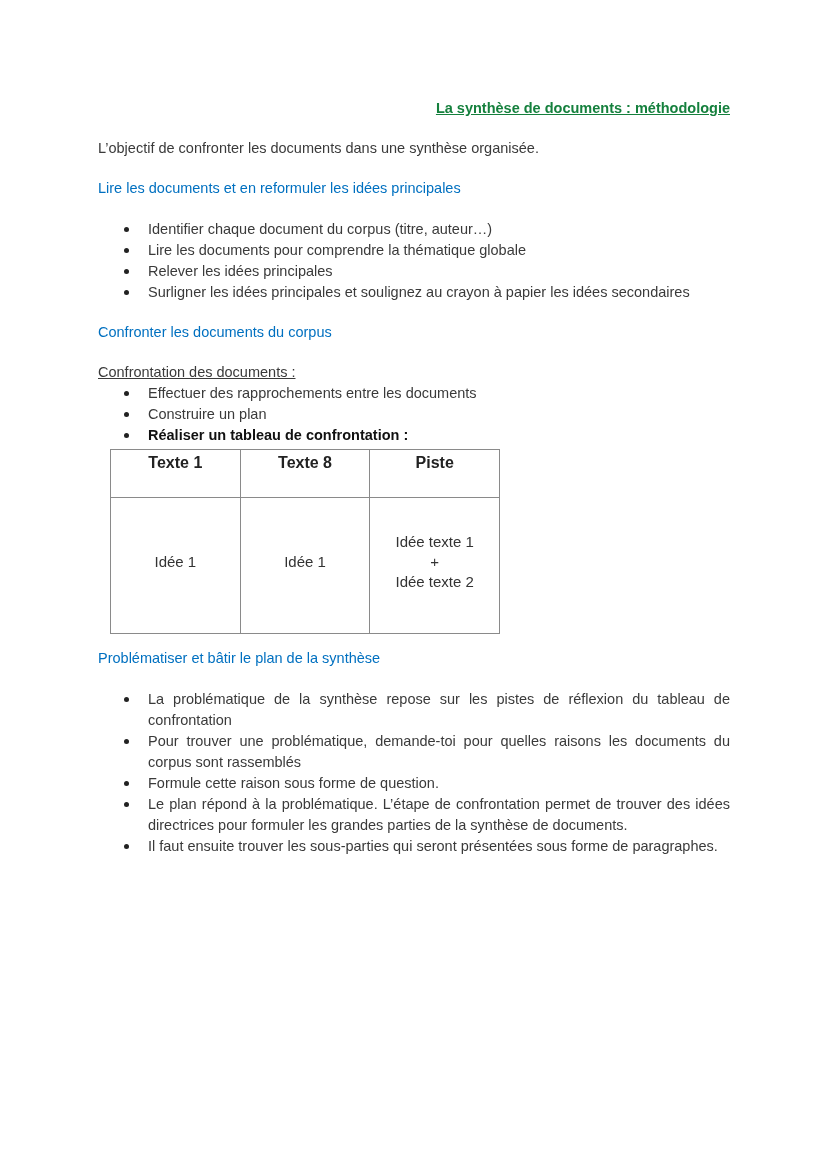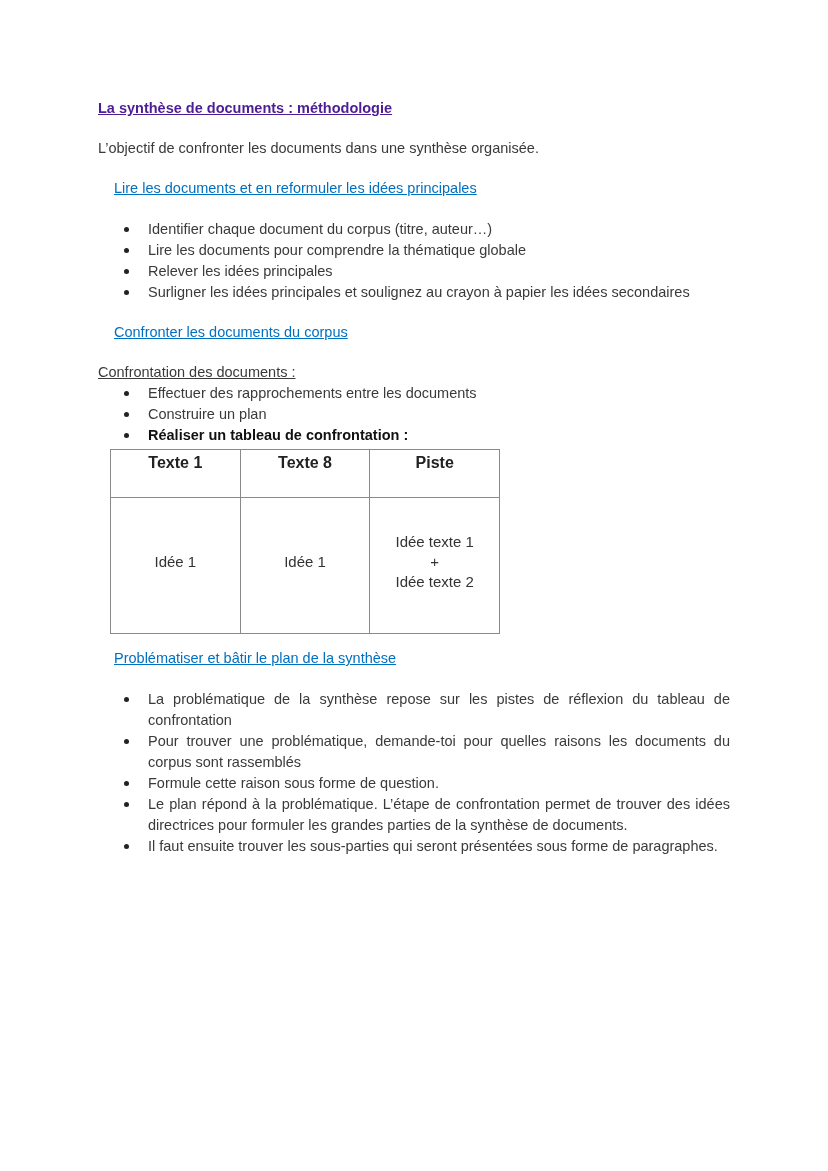--- a/index.html
+++ b/index.html
@@ -15,37 +15,36 @@
       color: #404040;
       font-size: 14.5px;
     }
     .page {
       position: absolute;
       left: 98px;
       top: 98px;
       width: 632px;
     }
     .title {
-      text-align: left;
-      color: #4c1d95;
+      text-align: right;
+      color: #15803d;
       text-decoration: underline;
       font-size: 14.5px;
       line-height: 21px;
       margin: 0;
     }
     .intro {
       margin: 19px 0 0 0;
       line-height: 21px;
       color: #3a3a3a;
     }
     .section-heading {
       color: #0070c0;
-      text-decoration: underline;
-      line-height: 21px;
-      margin: 19px 0 0 16px;
+      line-height: 21px;
+      margin: 19px 0 0 0;
     }
     ul.bullets {
       list-style: none;
       margin: 0;
       padding: 0;
     }
     ul.bullets li {
       position: relative;
       padding-left: 50px;
       line-height: 21px;

